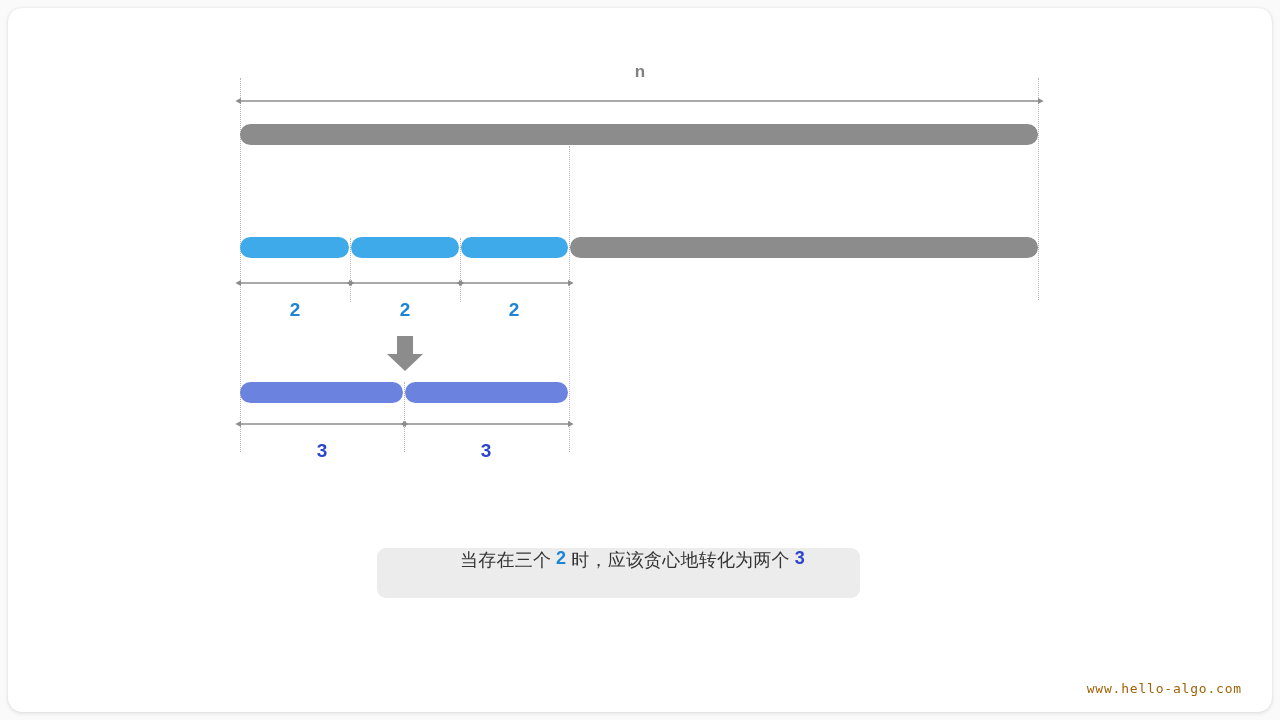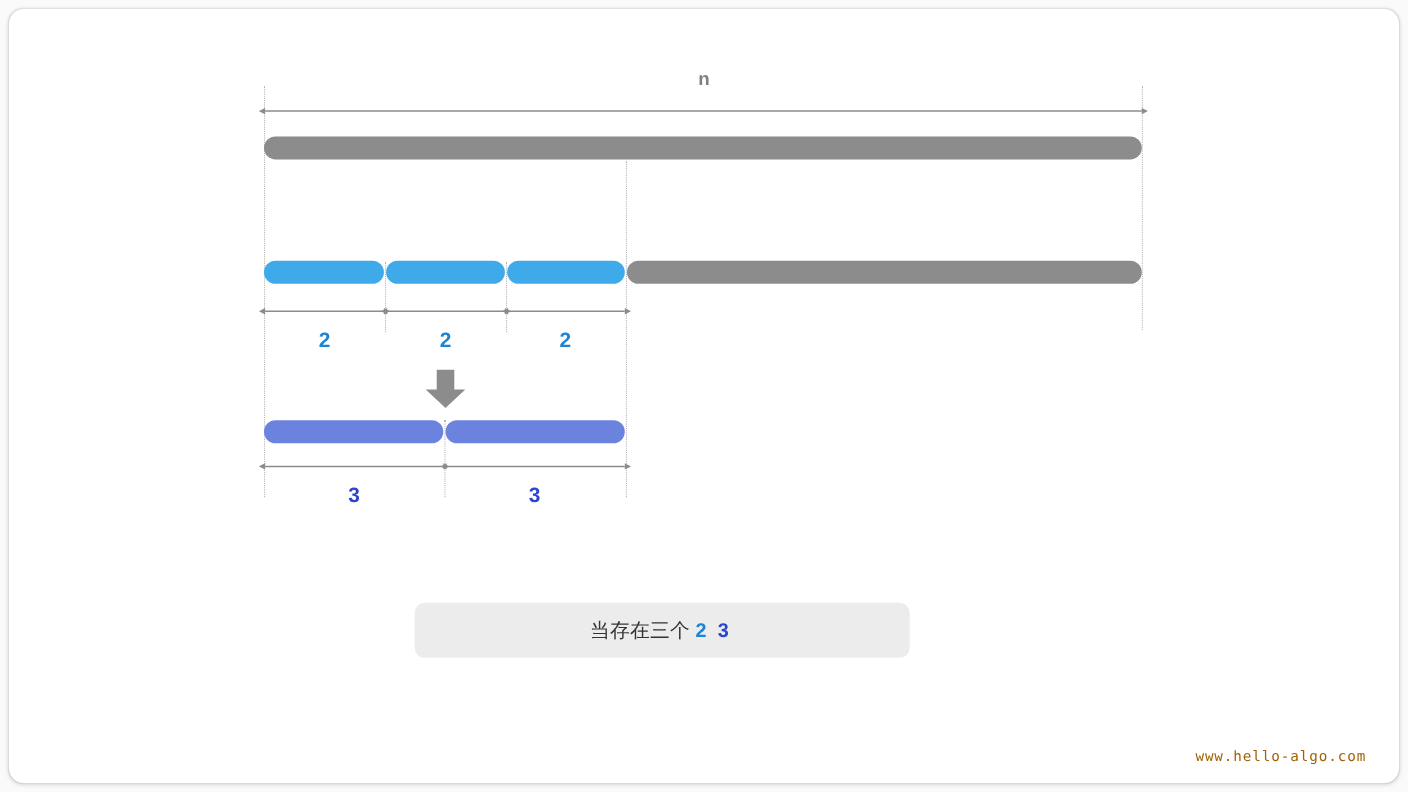--- a/index.html
+++ b/index.html
@@ -79,26 +79,26 @@
   
   .caption {
     position: absolute;
     left: 377px;
     top: 548px;
     width: 450px;
     height: 50px;
     background: #ececec;
     border-radius: 9px;
     display: flex;
-    align-items: center;
     justify-content: center;
     white-space: pre;
     font-size: 18px;
     color: #333333;
     letter-spacing: 0.2px;
+    padding-left: 33px;
   }
   .caption .hl2 {
     color: #1c84d4;
     font-weight: bold;
     padding: 0 5px;
   }
   .caption .hl3 {
     color: #2b45cf;
     font-weight: bold;
     padding: 0 5px;
@@ -188,18 +188,19 @@
     </svg>
 
     <div class="lbl-num lbl-3" style="left:282px; top:440px; width:80px;">3</div>
     <div class="lbl-num lbl-3" style="left:446px; top:440px; width:80px;">3</div>
 
   </div>
 
   <div class="caption">
     <span>当存在三个</span>
     <span class="hl2">2</span>
+    <span>时，应该贪心地转化为两个</span>
     <span class="hl3">3</span>
   </div>
 
   <div class="watermark">www.hello-algo.com</div>
 
 </div>
 
 </body></html>

